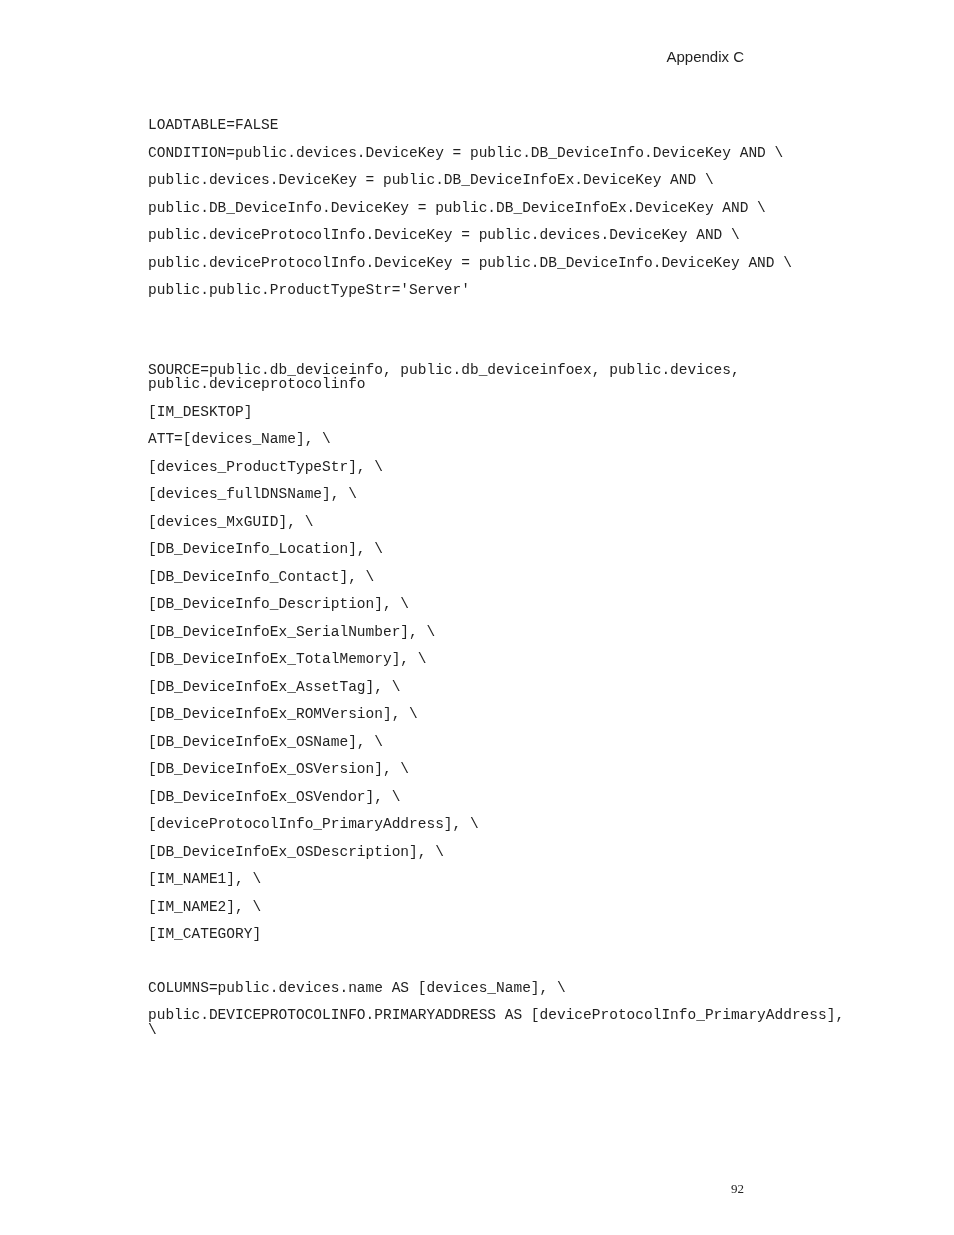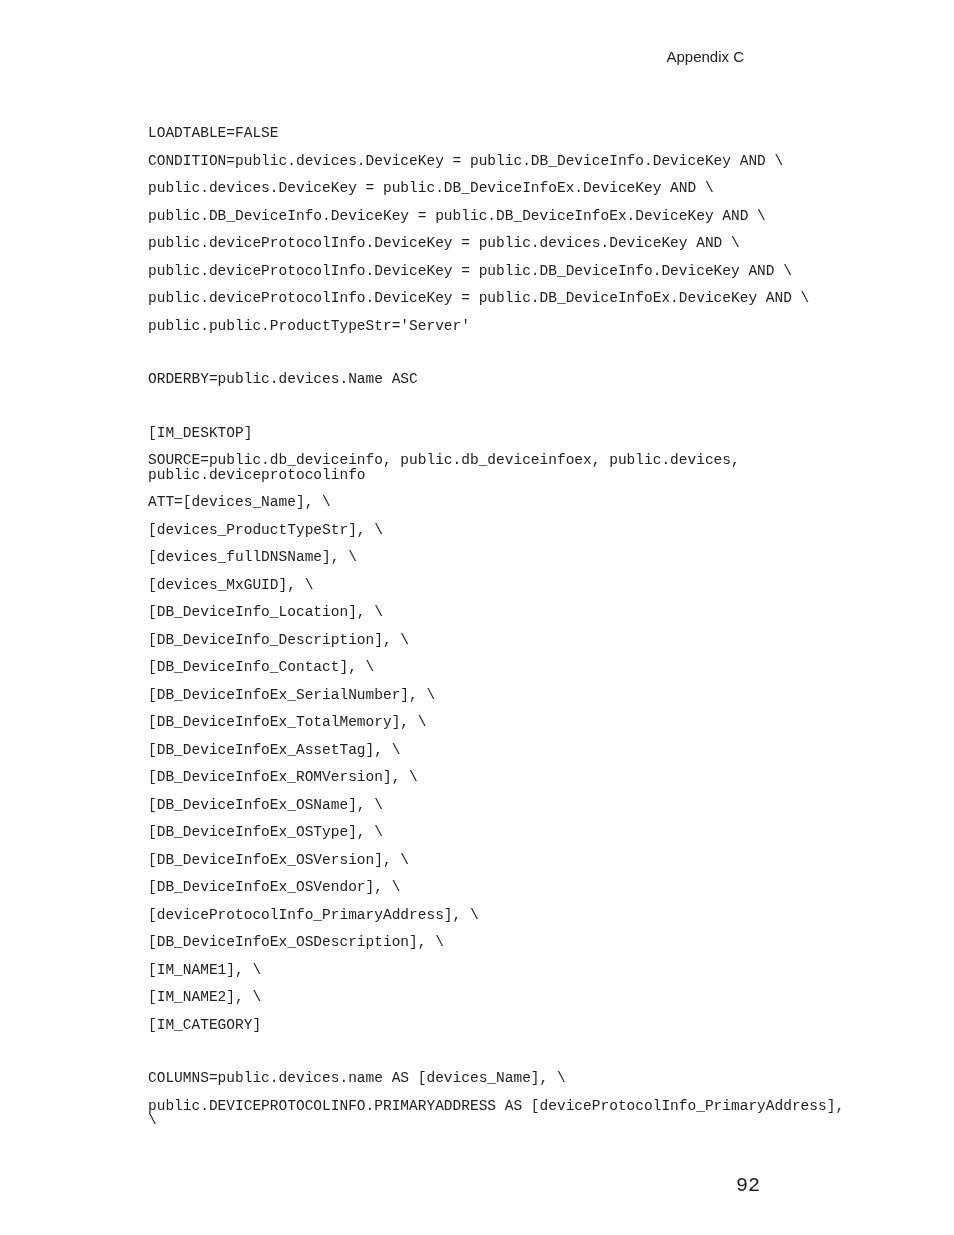--- a/index.html
+++ b/index.html
@@ -19,76 +19,73 @@
     .header {
       position: absolute;
       top: 48px;
       right: 72px;
       font-family: Arial, Helvetica, sans-serif;
       font-size: 15px;
       color: #222;
     }
     .content {
       position: absolute;
-      top: 126px;
+      top: 118px;
       left: 148px;
       width: 700px;
       font-family: "Courier New", Courier, monospace;
       font-size: 14.5px;
       color: #222;
       line-height: 1.0;
     }
     .content div.line {
       margin-bottom: 13px;
       white-space: pre-wrap;
     }
     .content div.gap {
       height: 26px;
     }
     .footer {
       position: absolute;
       bottom: 38px;
-      right: 56px;
-      font-family: Liberation Mono, monospace;
-      font-size: 20px;
+      right: 72px;
+      font-family: Liberation Serif, serif;
+      font-size: 13px;
       color: #222;
     }
   </style>
 </head>
 <body>
 
 <div class="page">
   <div class="header">Appendix C</div>
   <div class="content" id="content">
       <div class="line">LOADTABLE=FALSE</div>
       <div class="line">CONDITION=public.devices.DeviceKey = public.DB_DeviceInfo.DeviceKey AND \</div>
       <div class="line">public.devices.DeviceKey = public.DB_DeviceInfoEx.DeviceKey AND \</div>
       <div class="line">public.DB_DeviceInfo.DeviceKey = public.DB_DeviceInfoEx.DeviceKey AND \</div>
       <div class="line">public.deviceProtocolInfo.DeviceKey = public.devices.DeviceKey AND \</div>
       <div class="line">public.deviceProtocolInfo.DeviceKey = public.DB_DeviceInfo.DeviceKey AND \</div>
-      <div class="line">public.deviceProtocolInfo.DeviceKey = public.DB_DeviceInfoEx.DeviceKey AND \</div>
       <div class="line">public.public.ProductTypeStr='Server'</div>
       <div class="gap"></div>
-      <div class="line">ORDERBY=public.devices.Name ASC</div>
       <div class="gap"></div>
+      <div class="line">SOURCE=public.db_deviceinfo, public.db_deviceinfoex, public.devices, public.deviceprotocolinfo</div>
       <div class="line">[IM_DESKTOP]</div>
-      <div class="line">SOURCE=public.db_deviceinfo, public.db_deviceinfoex, public.devices, public.deviceprotocolinfo</div>
       <div class="line">ATT=[devices_Name], \</div>
       <div class="line">[devices_ProductTypeStr], \</div>
       <div class="line">[devices_fullDNSName], \</div>
       <div class="line">[devices_MxGUID], \</div>
       <div class="line">[DB_DeviceInfo_Location], \</div>
+      <div class="line">[DB_DeviceInfo_Contact], \</div>
       <div class="line">[DB_DeviceInfo_Description], \</div>
-      <div class="line">[DB_DeviceInfo_Contact], \</div>
       <div class="line">[DB_DeviceInfoEx_SerialNumber], \</div>
       <div class="line">[DB_DeviceInfoEx_TotalMemory], \</div>
       <div class="line">[DB_DeviceInfoEx_AssetTag], \</div>
       <div class="line">[DB_DeviceInfoEx_ROMVersion], \</div>
       <div class="line">[DB_DeviceInfoEx_OSName], \</div>
-      <div class="line">[DB_DeviceInfoEx_OSType], \</div>
       <div class="line">[DB_DeviceInfoEx_OSVersion], \</div>
       <div class="line">[DB_DeviceInfoEx_OSVendor], \</div>
       <div class="line">[deviceProtocolInfo_PrimaryAddress], \</div>
       <div class="line">[DB_DeviceInfoEx_OSDescription], \</div>
       <div class="line">[IM_NAME1], \</div>
       <div class="line">[IM_NAME2], \</div>
       <div class="line">[IM_CATEGORY]</div>
       <div class="gap"></div>
       <div class="line">COLUMNS=public.devices.name AS [devices_Name], \</div>
       <div class="line">public.DEVICEPROTOCOLINFO.PRIMARYADDRESS AS [deviceProtocolInfo_PrimaryAddress], \</div>

